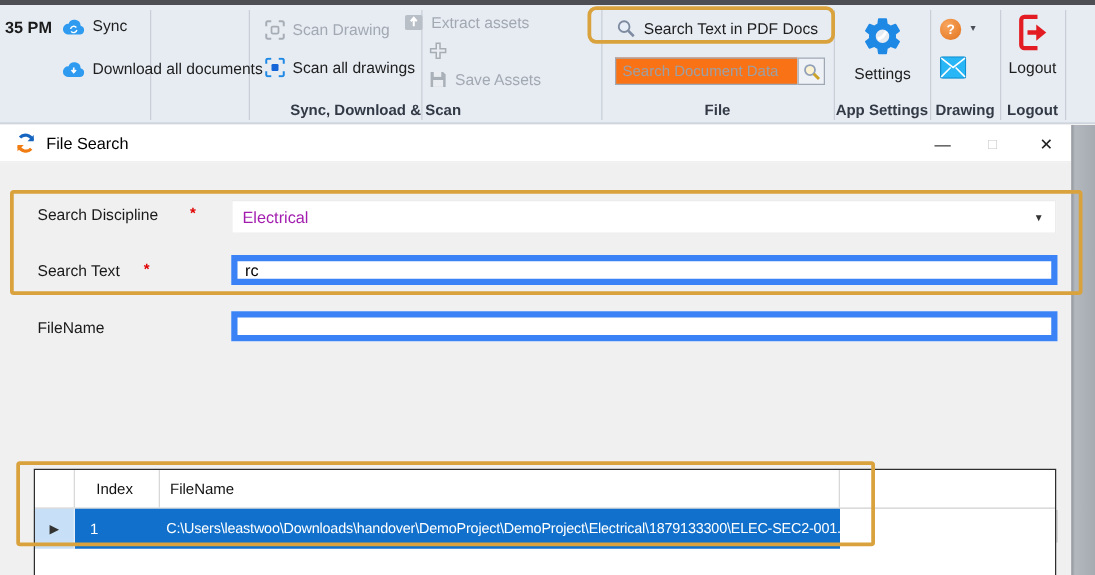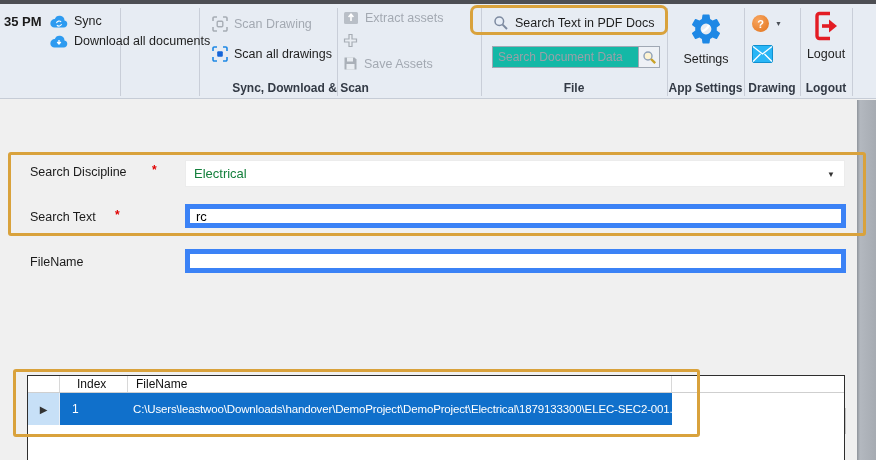--- a/index.html
+++ b/index.html
@@ -12,53 +12,53 @@
 
   
   .ribbon { left:0; top:4px; width:876px; height:95px; background:#e7ecf3; border-bottom:1px solid #c6ccd6; }
   .rsep { position:absolute; top:4px; width:1px; height:88px; background:#c9ced8; }
   .group-label { position:absolute; top:76px; height:16px; font-weight:bold; font-size:12px; color:#333a45; text-align:center; line-height:16px; }
   .rbtn { position:absolute; display:flex; align-items:center; gap:6px; cursor:default; white-space:nowrap; }
   .rbtn .lbl { font-size:12.5px; }
   .rbtn.disabled .lbl { color:#a3a9b2; }
   .ricon { display:inline-flex; align-items:center; justify-content:center; }
   .find-input-wrap { position:absolute; left:492px; top:42px; display:flex; }
-  .find-input { width:146px; height:22px; border:1px solid #a0a8b4; border-right:none; padding:0 5px; font-size:12px; font-family:"Liberation Sans",sans-serif; color:#333; background:#14b8a6; }
+  .find-input { width:146px; height:22px; border:1px solid #a0a8b4; border-right:none; padding:0 5px; font-size:12px; font-family:"Liberation Sans",sans-serif; color:#333; background:#f97316; }
   .find-input::placeholder { color:#9aa0a8; }
   .find-go { width:22px; height:22px; border:1px solid #a0a8b4; background:#eef1f6; display:flex; align-items:center; justify-content:center; padding:0; }
   .settings-stack { position:absolute; left:668px; top:6px; width:76px; text-align:center; }
   .settings-stack .lbl { font-size:12.5px; margin-top:1px; }
   .q-circle { width:17px; height:17px; border-radius:50%; background:radial-gradient(circle at 35% 30%, #f8a55e, #e2731c); color:#fff; font-weight:bold; font-size:11px; display:flex; align-items:center; justify-content:center; }
   .tiny-caret { font-size:7px; color:#4a4f57; }
   .logout-stack { position:absolute; left:800px; top:6px; width:52px; text-align:center; }
   .logout-stack .lbl { font-size:12.5px; margin-top:2px; }
 
   
   .dialog { left:0; top:100px; width:857px; height:360px; background:#f0f0f0; }
   .titlebar { position:absolute; left:0; top:0; width:857px; height:30px; background:#ffffff; border-bottom:1px solid #ececec; display:flex; align-items:center; }
   .titlebar .ticon { margin-left:12px; }
   .title-text { margin-left:8px; font-size:13px; color:#000; }
   .wbtn { position:absolute; top:4px; width:24px; height:22px; display:flex; align-items:center; justify-content:center; font-size:13px; color:#222; background:transparent; border:none; }
   .wbtn.max { color:#c9c9c9; font-size:12px; }
 
   .fld-label { position:absolute; font-size:12.5px; color:#1a1a1a; }
   .req { position:absolute; color:#e00000; font-size:12px; font-weight:bold; }
   .combo { position:absolute; left:185px; top:160px; width:660px; height:27px; background:#fff; border:1px solid #ececec; display:flex; align-items:center; }
-  .combo .val { margin-left:8px; font-size:13px; color:#15803d; }
+  .combo .val { margin-left:8px; font-size:13px; color:#a21caf; }
   .combo .caret { position:absolute; right:9px; top:9px; font-size:8px; color:#333; }
   .txt { position:absolute; left:185px; height:24px; width:661px; border:5px solid #3b82f6; background:#fff; font-size:13px; padding:0 6px; font-family:"Liberation Sans",sans-serif; color:#000; }
 
   .progress { left:30px; top:306px; width:556px; height:29px; background:#eaeaea; border:1px solid #b9b9b9; }
   .btn { position:absolute; top:308px; height:26px; font-size:12.5px; font-family:"Liberation Sans",sans-serif; background:#e1e1e1; border:1px solid #9e9e9e; color:#000; }
   .btn.search { left:622px; width:86px; }
   .btn.cancel { left:752px; width:94px; background:#e4e4e4; border-color:#c2c2c2; color:#a3a3a3; }
 
   
   .grid { left:27px; top:375px; width:818px; height:120px; background:#fff; border:1px solid #2e2e2e; }
-  .g-header { display:flex; height:17px; background:#fff; border-bottom:1px solid #cfcfcf; font-size:12px; color:#111; }
+  .g-header { display:flex; height:31px; background:#fff; border-bottom:1px solid #cfcfcf; font-size:12px; color:#111; }
   .g-header .c { display:flex; align-items:center; border-right:1px solid #d8d8d8; }
   .c.rowhdr { width:32px; }
   .c.idx { width:68px; padding-left:17px; }
   .c.fname { width:544px; padding-left:8px; }
   .g-row { display:flex; height:32px; }
   .g-row .c { display:flex; align-items:center; border-right:none; }
   .g-row .rowhdr { background:#c7e0f7; justify-content:center; border-right:1px solid #e8eef5; }
   .g-row .idx { background:#1070cb; color:#fff; padding-left:12px; font-size:12px; }
   .g-row .fname { background:#1070cb; color:#fff; padding-left:5px; font-size:11.5px; letter-spacing:-0.15px; white-space:nowrap; overflow:hidden; }
   .row-arrow { font-size:10px; color:#333; }
@@ -90,21 +90,21 @@
 
   <div class="rbtn" style="left:50px; top:10px;align-items:center;">
     <span class="ricon">
       <svg width="18" height="13" viewBox="0 0 18 13">
           <path d="M4.4 12.6h9.4a3.6 3.6 0 0 0 .7-7.1A5 5 0 0 0 4.8 4.1 3.4 3.4 0 0 0 4.4 12.6z" fill="#2e9bf0"></path>
           <path d="M6.5 8.2a2.6 2.6 0 0 1 4.6-1.2M11.5 9a2.6 2.6 0 0 1-4.6 1.1" stroke="#fff" stroke-width="1.1" fill="none"></path>
         </svg>
     </span>
     <span class="lbl">Sync</span>
   </div>
-  <div class="rbtn" style="left:50px; top:30px;">
+  <div class="rbtn" style="left:50px; top:44px;">
     <span class="ricon">
       <svg width="18" height="13" viewBox="0 0 18 13">
           <path d="M4.4 12.6h9.4a3.6 3.6 0 0 0 .7-7.1A5 5 0 0 0 4.8 4.1 3.4 3.4 0 0 0 4.4 12.6z" fill="#2e9bf0"></path>
           <path d="M9 5v3.4M7.2 7l1.8 2 1.8-2" stroke="#fff" stroke-width="1.3" fill="none"></path>
         </svg>
     </span>
     <span class="lbl">Download all documents</span>
   </div>
 
   <div class="rbtn disabled" style="left:212px; top:12px;">
@@ -119,21 +119,21 @@
   <div class="rbtn" style="left:212px; top:42px;">
     <span class="ricon">
       <svg width="16" height="16" viewBox="0 0 16 16">
           <path d="M1 5V2.2A1.2 1.2 0 0 1 2.2 1H5M11 1h2.8A1.2 1.2 0 0 1 15 2.2V5M15 11v2.8a1.2 1.2 0 0 1-1.2 1.2H11M5 15H2.2A1.2 1.2 0 0 1 1 13.8V11" stroke="#1e88e5" stroke-width="1.6" fill="none"></path>
           <rect x="5.2" y="5.2" width="5.6" height="5.6" rx="1" fill="#1565d8"></rect>
         </svg>
     </span>
     <span class="lbl">Scan all drawings</span>
   </div>
 
-  <div class="rbtn disabled" style="left:343px; top:6px;text-align:right;">
+  <div class="rbtn disabled" style="left:323px; top:6px;text-align:right;">
     <span class="ricon">
       <svg width="16" height="15" viewBox="0 0 16 15">
           <rect x="1" y="2" width="14" height="12" rx="1.5" fill="#b9bfc7"></rect>
           <path d="M8 11V4.5M5.6 7 8 4.2 10.4 7" stroke="#fff" stroke-width="1.6" fill="none"></path>
         </svg>
     </span>
     <span class="lbl">Extract assets</span>
   </div>
   <div class="rbtn disabled" style="left:343px; top:29px;">
     <span class="ricon">
@@ -208,20 +208,34 @@
           <path d="M9 16h9" stroke="#e31c23" stroke-width="3.6"></path>
           <path d="M16 9.5 24 16l-8 6.5z" fill="#e31c23"></path>
         </svg>
     </span>
     <div class="lbl">Logout</div>
   </div>
   <div class="group-label" style="left:800px; width:52px;">Logout</div>
 </div>
 
 <div class="abs dialog">
+  <div class="titlebar">
+    <span class="ticon ricon">
+      <svg width="17" height="17" viewBox="0 0 17 17">
+          <path d="M3 11a6 6 0 0 0 10 2" fill="none" stroke="#f07c12" stroke-width="2.6"></path>
+          <path d="M2 15v-5h5z" fill="#f07c12"></path>
+          <path d="M14 6A6 6 0 0 0 4 4" fill="none" stroke="#1565c0" stroke-width="2.6"></path>
+          <path d="M15 2v5h-5z" fill="#1565c0"></path>
+        </svg>
+    </span>
+    <span class="title-text">File Search</span>
+    <button class="wbtn" style="left:742px;">—</button>
+    <button class="wbtn max" style="left:782px;">□</button>
+    <button class="wbtn" style="left:825px;">✕</button>
+  </div>
 
   <div class="fld-label" style="left:30px; top:65px;">Search Discipline</div>
   <div class="req" style="left:152px; top:63px;">*</div>
   <div class="combo" style="top:60px;">
     <span class="val">Electrical</span>
     <span class="caret">▼</span>
   </div>
 
   <div class="fld-label" style="left:30px; top:110px;">Search Text</div>
   <div class="req" style="left:115px; top:108px;">*</div>

